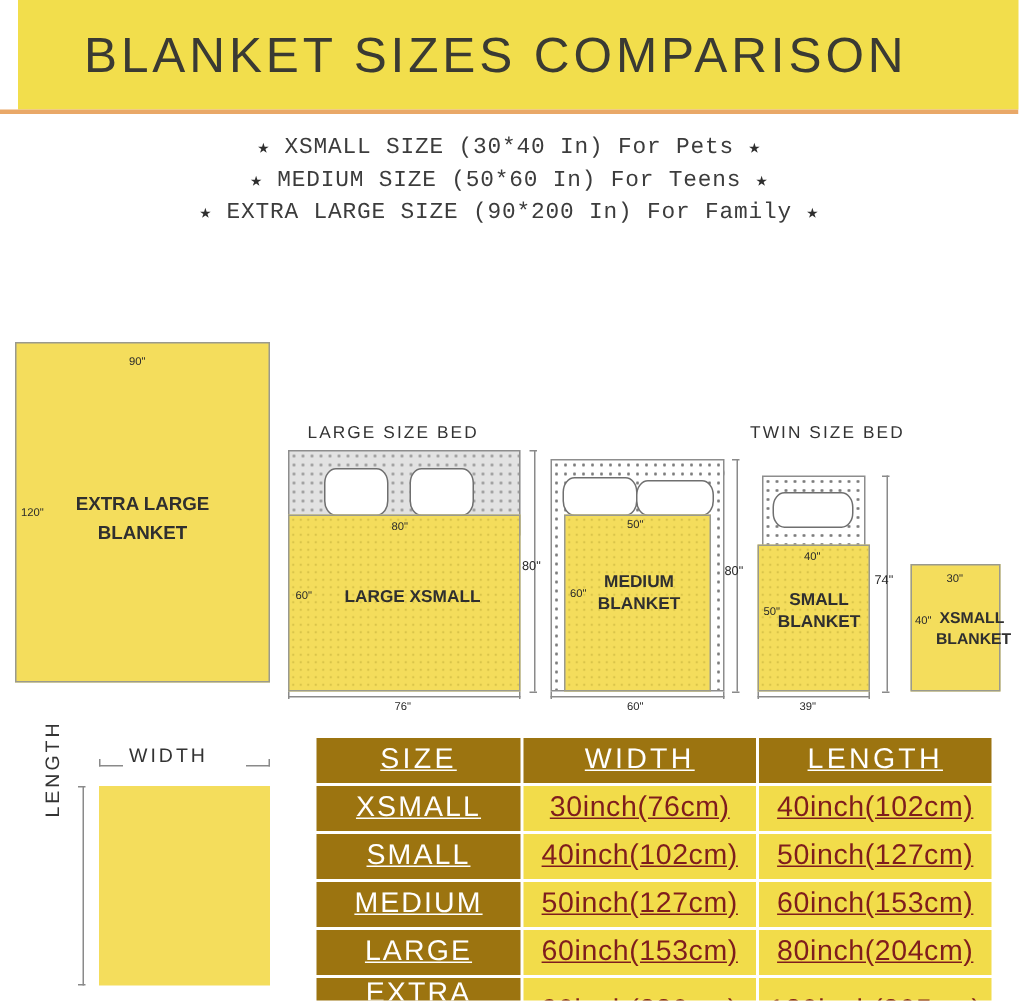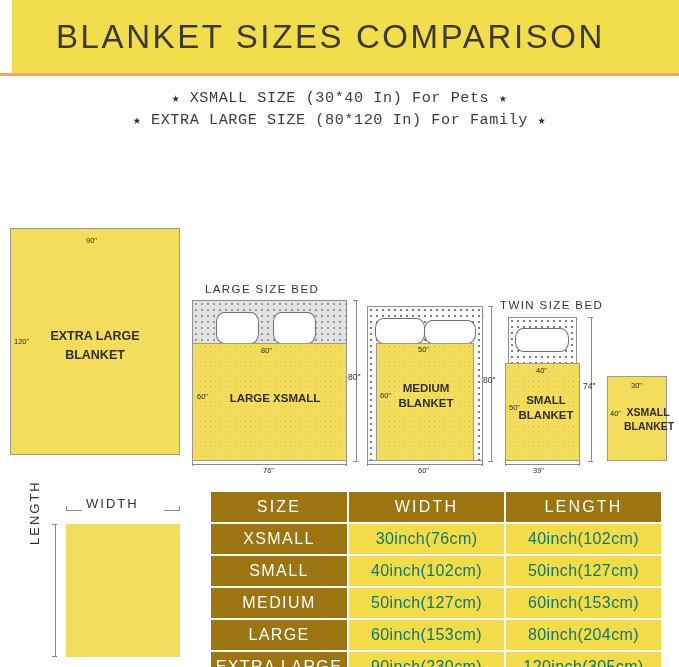--- a/index.html
+++ b/index.html
@@ -144,32 +144,33 @@
   
   .sizetable {
     position: absolute; left: 209px; top: 490px;
     width: 448px; border-collapse: separate; border-spacing: 2px;
     table-layout: fixed;
   }
   .sizetable th, .sizetable td {
     height: 30px;
     text-align: center;
     vertical-align: middle;
-    font-size: 16px;
+    font-size: 19px;
     letter-spacing: 0.8px;
     font-weight: normal;
+    text-decoration: underline;
   }
   .sizetable th {
     background: #9C7410; color: #ffffff; letter-spacing: 2.2px;
   }
   .sizetable td.sizecell {
     background: #9C7410; color: #ffffff; letter-spacing: 1.4px;
   }
   .sizetable td.valcell {
-    background: #F2DC4A; color: #0f766e; letter-spacing: 0.4px;
+    background: #F2DC4A; color: #7f1d1d; letter-spacing: 0.4px;
   }
   .col-size { width: 136px; }
   .col-w { width: 155px; }
   .col-l { width: 155px; }
 </style>
 </head>
 <body>
 
 <div id="root">
 
@@ -179,21 +180,26 @@
   <div class="header-rule"></div>
 
   <div class="bullets">
     <div class="bullet-line">
       <span class="bullet-star">★</span>
       <span>XSMALL SIZE (30*40 In) For Pets</span>
       <span class="bullet-star">★</span>
     </div>
     <div class="bullet-line">
       <span class="bullet-star">★</span>
-      <span>EXTRA LARGE SIZE (80*120 In) For Family</span>
+      <span>MEDIUM SIZE (50*60 In) For Teens</span>
+      <span class="bullet-star">★</span>
+    </div>
+    <div class="bullet-line">
+      <span class="bullet-star">★</span>
+      <span>EXTRA LARGE SIZE (90*200 In) For Family</span>
       <span class="bullet-star">★</span>
     </div>
   </div>
 
   <div class="diagram">
 
     <div class="blanket-plain" style="left:10px; top:228px; width:170px; height:227px;">
       <div class="xl-text" style="top:98px;">
         <span>EXTRA LARGE</span><br>
         <span>BLANKET</span>
@@ -236,21 +242,21 @@
     </div>
     <div class="hline" style="left:367px; top:464px; width:116px;"></div>
     <div class="tick-h" style="left:367px; top:461px;"></div>
     <div class="tick-h" style="left:482px; top:461px;"></div>
     <div class="dim" style="left:418px; top:466px;">60"</div>
     <div class="vline" style="left:491px; top:306px; height:155px;"></div>
     <div class="tick-v" style="left:488px; top:306px;"></div>
     <div class="tick-v" style="left:488px; top:461px;"></div>
     <div class="dim dim-big" style="left:483px; top:375px;">80"</div>
 
-    <div class="bedlabel" style="left:500px; top:299px;">TWIN SIZE BED</div>
+    <div class="bedlabel" style="left:500px; top:283px;">TWIN SIZE BED</div>
     <div class="mattress mattress-dots" style="left:508px; top:317px; width:69px; height:53px;"></div>
     <div class="pillow" style="left:515px; top:328px; width:54px; height:24px;"></div>
     <div class="blanket-on-bed" style="left:505px; top:363px; width:75px; height:98px;"></div>
     <div class="dim" style="left:536px; top:366px;">40"</div>
     <div class="dim" style="left:509px; top:403px;">50"</div>
     <div class="blanket-text" style="left:515px; top:393px; width:62px;">
       <span>SMALL</span><br>
       <span>BLANKET</span>
     </div>
     <div class="hline" style="left:505px; top:464px; width:75px;"></div>

